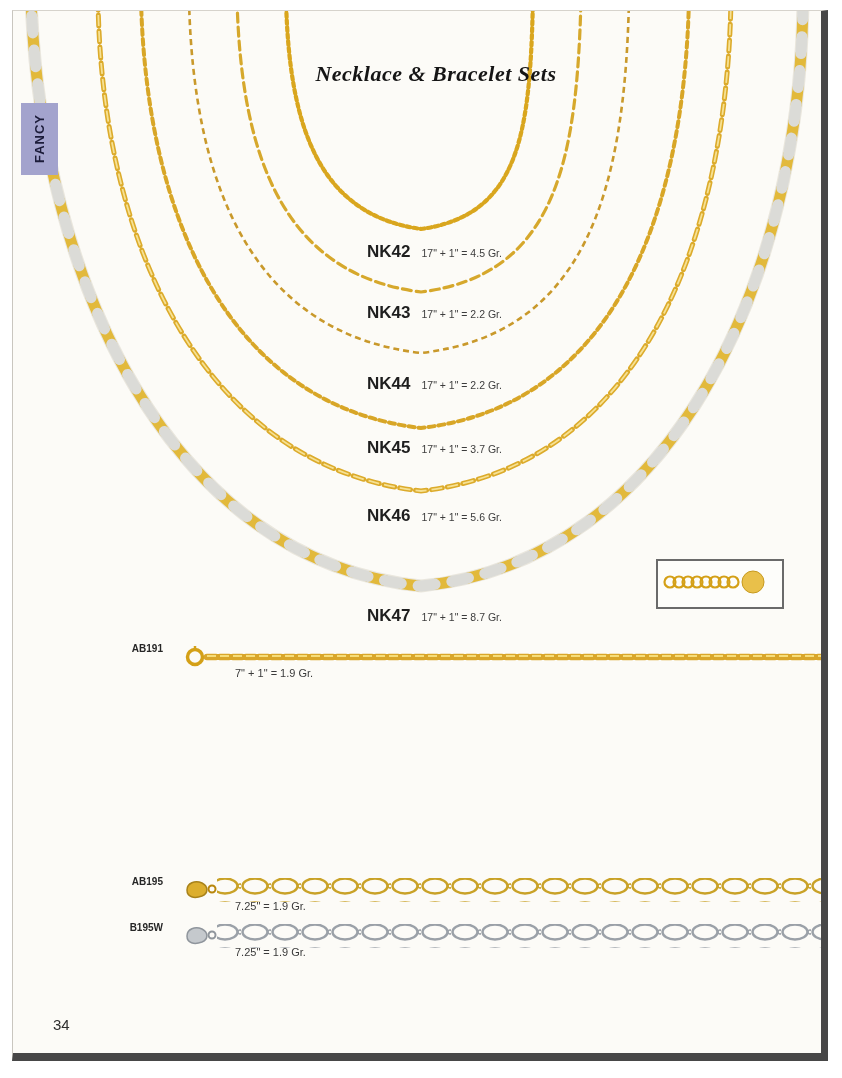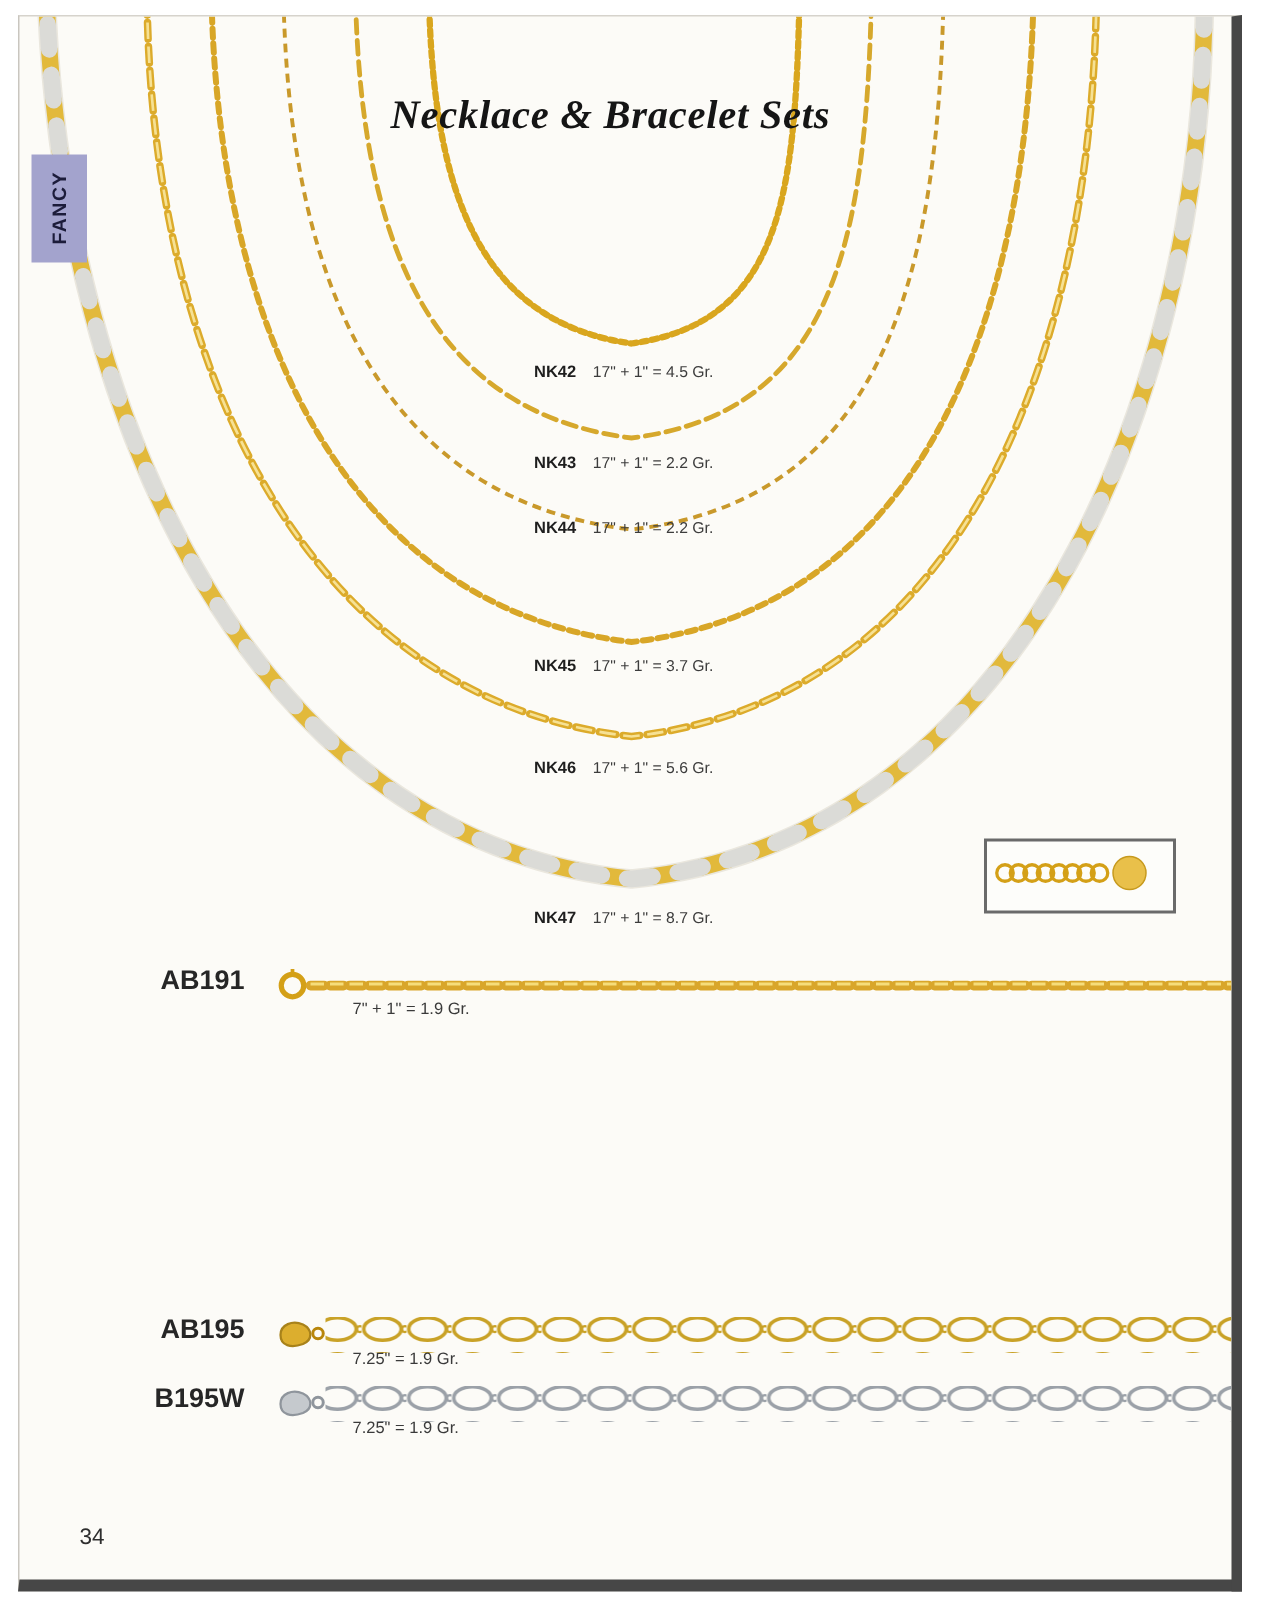--- a/index.html
+++ b/index.html
@@ -1,35 +1,35 @@
 <!DOCTYPE html>
 <html><head>
 <meta charset="utf-8">
 <style>
   html,body{margin:0;padding:0;background:#ffffff;}
   #stage{position:relative;width:842px;height:1078px;background:#ffffff;overflow:hidden;
          font-family:"Liberation Sans",sans-serif;}
   #page{position:absolute;left:12px;top:10px;width:808px;height:1042px;
         background:#fcfbf7;border-left:1px solid #c9c6bf;border-top:1px solid #d6d3cc;
         border-right:7px solid #474747;border-bottom:8px solid #474747;overflow:hidden;}
-  .title{position:absolute;left:184px;top:50px;width:420px;text-align:center;
+  .title{position:absolute;left:213px;top:50px;width:420px;text-align:center;
          font-family:"Liberation Serif",serif;font-style:italic;font-weight:700;
-         font-size:27px;color:#151515;letter-spacing:0.5px;}
+         font-size:22px;color:#151515;letter-spacing:0.5px;}
   .side-tab{position:absolute;left:8px;top:92px;width:37px;height:72px;background:#a3a3cd;
             display:flex;align-items:center;justify-content:center;}
   .side-tab span{writing-mode:vertical-rl;transform:rotate(180deg);
                  font-size:13px;font-weight:bold;color:#1c1c3a;letter-spacing:1px;}
   .nk-label{position:absolute;left:343px;display:flex;align-items:baseline;gap:11px;white-space:nowrap;}
-  .nk-code{font-size:11px;font-weight:bold;color:#1e1e1e;}
+  .nk-code{font-size:17px;font-weight:bold;color:#1e1e1e;margin-left:11px;}
   .nk-spec{font-size:10.5px;color:#3c3c3c;}
   .clasp-box{position:absolute;left:643px;top:548px;width:124px;height:46px;
              background:#fdfdfa;border:2px solid #6a6a6a;}
   .brow{position:absolute;left:0;width:808px;height:46px;}
   .b-code{position:absolute;left:55px;top:2px;width:95px;text-align:right;
-          font-size:18px;font-weight:bold;color:#262626;}
+          font-size:10px;font-weight:bold;color:#262626;}
   .b-chain{position:absolute;left:168px;top:0;}
   .b-spec{position:absolute;left:222px;top:26px;font-size:11px;color:#3a3a3a;}
   .page-num{position:absolute;left:40px;top:1005px;font-size:15px;color:#2e2e2e;}
   .nk-art{position:absolute;left:0;top:0;}
 </style>
 </head>
 <body>
 
 <div id="stage">
 <div id="page">
@@ -71,21 +71,21 @@
   <div class="title">Necklace &amp; Bracelet Sets</div>
 
   <div class="nk-label" style="top:231px">
     <span class="nk-code">NK42</span>
     <span class="nk-spec">17" + 1" = 4.5 Gr.</span>
   </div>
   <div class="nk-label" style="top:292px">
     <span class="nk-code">NK43</span>
     <span class="nk-spec">17" + 1" = 2.2 Gr.</span>
   </div>
-  <div class="nk-label" style="top:335px">
+  <div class="nk-label" style="top:363px">
     <span class="nk-code">NK44</span>
     <span class="nk-spec">17" + 1" = 2.2 Gr.</span>
   </div>
   <div class="nk-label" style="top:427px">
     <span class="nk-code">NK45</span>
     <span class="nk-spec">17" + 1" = 3.7 Gr.</span>
   </div>
   <div class="nk-label" style="top:495px">
     <span class="nk-code">NK46</span>
     <span class="nk-spec">17" + 1" = 5.6 Gr.</span>

